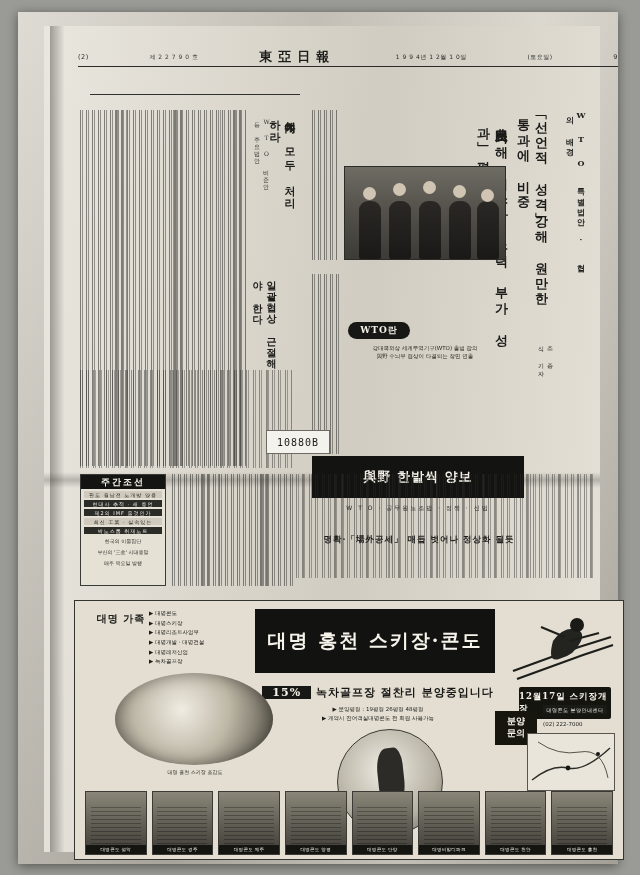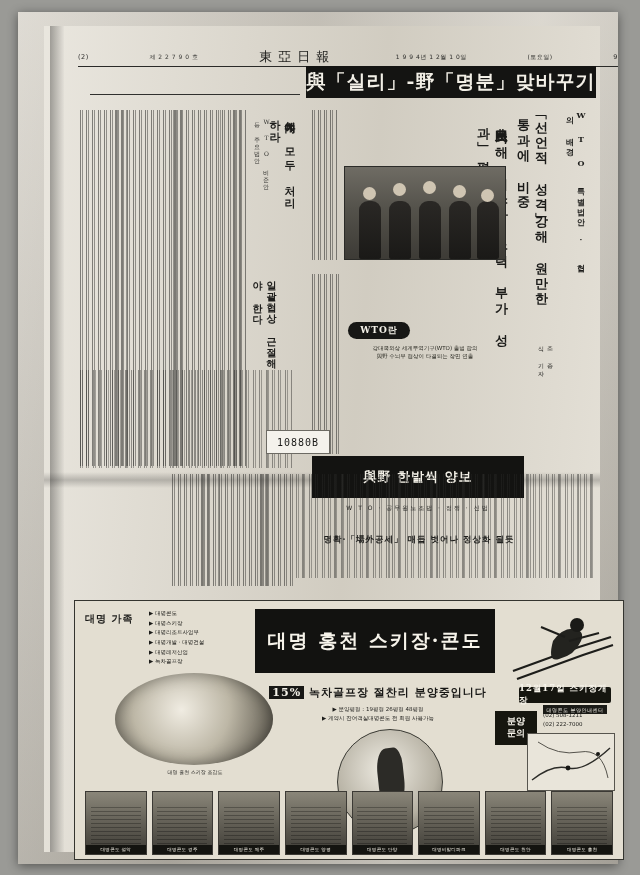--- a/index.html
+++ b/index.html
@@ -39,21 +39,21 @@
   }
   
   .masthead{
     position:absolute;left:34px;top:22px;width:540px;height:18px;
     border-bottom:1.5px solid #2a2a28;
     display:flex;align-items:center;justify-content:space-between;
     font-size:6px;color:#2c2c2a;letter-spacing:.5px;
   }
   .masthead .mh-title{
     font-family:"DejaVu Serif","Liberation Serif",serif;
-    font-size:13px;font-weight:normal;letter-spacing:6px;color:#1d1d1b;
+    font-size:13px;font-weight:bold;letter-spacing:6px;color:#1d1d1b;
   }
   .mh-left,.mh-right{font-size:6.5px;}
   .mh-mid-left{font-size:6px;color:#3a3a37;}
   .mh-date{font-size:6px;}
   
   .textblock{position:absolute;}
   .lines{
     position:absolute;inset:0;
     background-image:repeating-linear-gradient(
         90deg,
@@ -181,46 +181,46 @@
     position:absolute;left:30px;top:574px;width:548px;height:258px;
     border:1.5px solid #34342f;background:#e3ded1;
     overflow:hidden;
   }
   .ad-logo{
     position:absolute;left:10px;top:10px;width:72px;height:40px;
     font-size:6px;color:#1d1d1b;line-height:1.5;
   }
   .ad-logo .dm{
     font-family:"DejaVu Serif","Liberation Serif",serif;
-    font-size:10px;font-weight:bold;letter-spacing:1px;
+    font-size:10px;font-weight:bold;letter-spacing:1px;text-align:center;
   }
   .ad-bullets{
     position:absolute;left:74px;top:8px;font-size:5.5px;color:#1c1c19;line-height:1.75;
   }
   .ad-head{
     position:absolute;left:180px;top:8px;width:240px;height:64px;
     background:#121210;color:#f6f3ea;
     display:flex;flex-direction:column;align-items:center;justify-content:center;
     font-family:"DejaVu Serif","Liberation Serif",serif;
     font-weight:bold;letter-spacing:2px;line-height:1.45;gap:38px;
   }
   .ad-head .l1{font-size:19px;}
   .ad-head .l2{font-size:19px;}
   .ad-sub{
     position:absolute;left:172px;top:84px;width:262px;text-align:center;
     font-family:"DejaVu Serif","Liberation Serif",serif;
     font-size:11px;font-weight:bold;color:#171715;letter-spacing:1px;
   }
-  .ad-sub .pct{ background:#171715;color:#f4f1e8;padding:0 3px;}
+  .ad-sub .pct{ background:#171715;color:#f4f1e8;padding:0 10px;}
   .ad-terms{
     position:absolute;left:178px;top:104px;width:250px;text-align:center;
     font-size:5.5px;color:#1d1d1b;line-height:1.7;
   }
   .ad-open{
-    position:absolute;left:444px;top:86px;width:92px;height:16px;
+    position:absolute;left:444px;top:86px;width:92px;height:32px;
     background:#15150f;color:#f6f3ea;border-radius:2px;
     display:flex;align-items:center;justify-content:center;
     font-family:"DejaVu Serif","Liberation Serif",serif;
     font-size:8.5px;font-weight:bold;letter-spacing:1px;
   }
   .skier{position:absolute;left:432px;top:6px;width:110px;height:78px;}
   .veg{
     position:absolute;left:40px;top:72px;width:158px;height:92px;
     border-radius:50%;
     background:radial-gradient(circle at 42% 40%, #f0ece2 0%, #bdb7a6 45%, #7d786b 75%, #4a473f 100%);
@@ -314,21 +314,20 @@
 
       <div class="textblock" style="left:128px;top:448px;width:122px;height:112px;">
         <div class="lines dense"></div>
           <div class="vrules"></div>
       </div>
       <div class="textblock" style="left:36px;top:344px;width:212px;height:98px;">
         <div class="lines"></div>
           <div class="vrules"></div>
       </div>
 
-      <div class="hl-box">與「실리」-野「명분」맞바꾸기</div>
 
       <div class="hl-sub" style="left:520px;top:84px;height:160px;font-size:8px;">W T O 특별법안 · 협의 배경</div>
       <div class="hl-sub" style="left:470px;top:84px;height:214px;font-size:13px;">「선언적 성격」강해 원만한 통과에 비중</div>
       <div class="hl-sub" style="left:430px;top:92px;height:224px;font-size:13px;">農民피해 최소화 노력 부가 성과」 평가</div>
       <div class="hl-sub" style="left:492px;top:316px;height:40px;font-size:6px;font-weight:normal;">조 종 식 기자</div>
 
       <div class="photo">
         <div class="ppl" style="left:14px;"></div>
           <div class="head" style="left:18px;top:20px;"></div>
         <div class="ppl" style="left:44px;"></div>
@@ -358,20 +357,31 @@
         <span>與野 한발씩 양보</span>
       </div>
       <div class="hl2-sub">W T O · 공무원노조법 · 정쟁 · 신법</div>
       <div class="hl2-sub2">명확·「場外공세」 매듭 벗어나 정상화 될듯</div>
 
       <div class="textblock" style="left:252px;top:448px;width:300px;height:104px;">
         <div class="lines"></div>
           <div class="vrules"></div>
       </div>
 
+      <div class="wk-ad">
+        <div class="wk-title">주간조선</div>
+        <div class="wk-line light">판도 월남전 노개방 양용</div>
+        <div class="wk-line">현대사 추적 · 새 증언</div>
+        <div class="wk-line">제2의 IMF 올것인가</div>
+        <div class="wk-line light">최신 工業 · 실속있는</div>
+        <div class="wk-line">박노스톱 취재노트</div>
+        <div class="wk-foot">한국의 이물집단</div>
+        <div class="wk-foot">부산의 '三金' 시대종말</div>
+        <div class="wk-foot">매주 목요일 발행</div>
+      </div>
 
       <div class="ad">
 
         <div class="ad-logo">
           <div class="dm">대명 가족</div>
         </div>
         <div class="ad-bullets" style="white-space:pre-line;">▶ 대명콘도
 ▶ 대명스키장
 ▶ 대명리조트사업부
 ▶ 대명개발 · 대명건설

